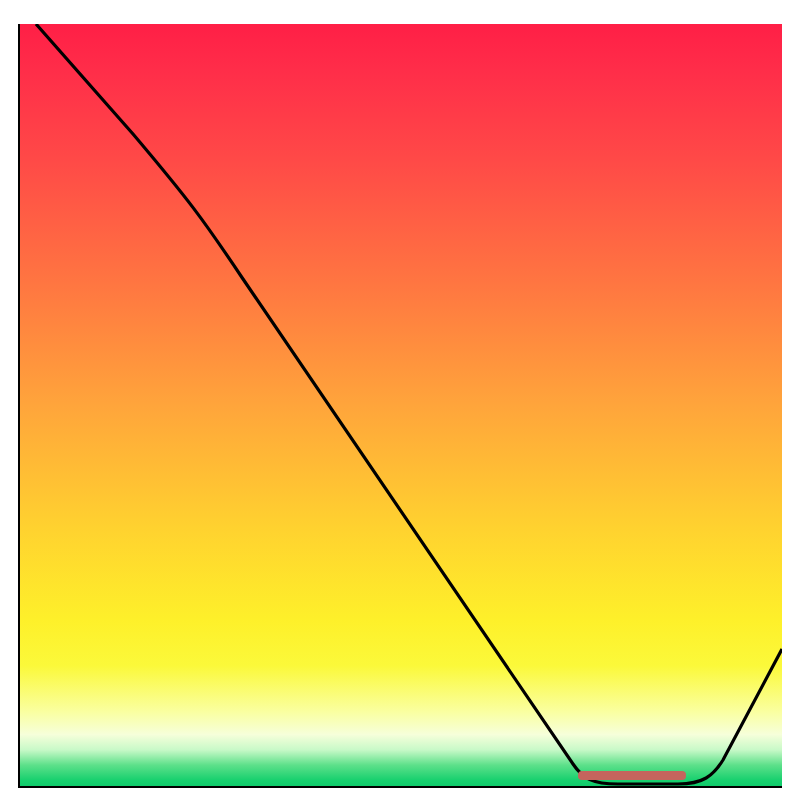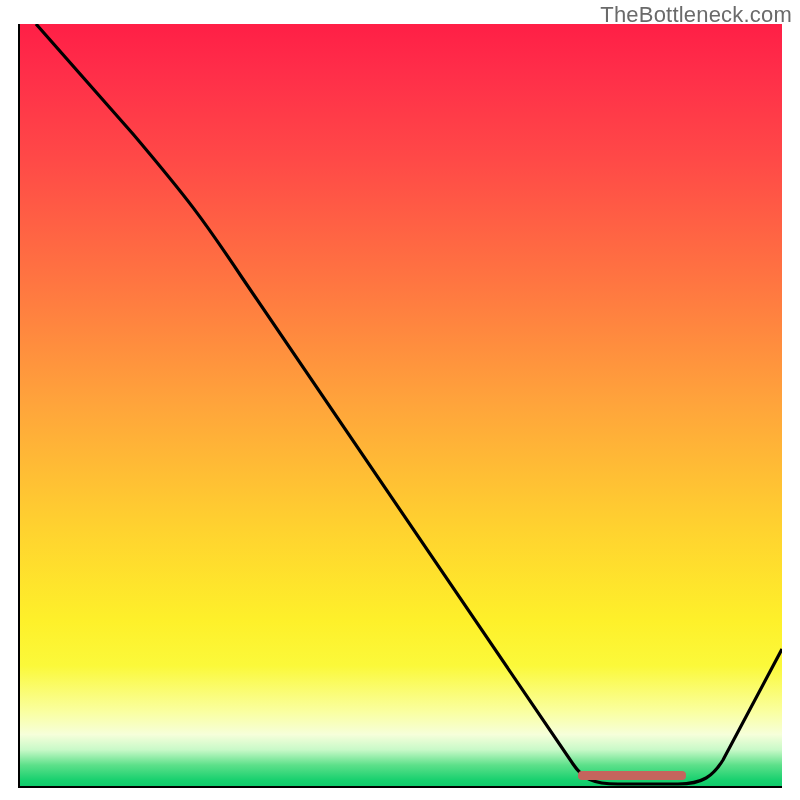--- a/index.html
+++ b/index.html
@@ -74,21 +74,20 @@
     position: absolute;
     height: 9px;
     background: #c4655d;
     border-radius: 4px;
   }
 </style>
 </head>
 <body>
 <div class="container">
 
-  <div class="watermark">TheBottleneck.com</div>
 
   <div class="plot-area">
     <div class="gradient"></div>
 
     <svg class="curve" viewBox="0 0 764 764" preserveAspectRatio="none">
       <path d="M 18 0
                L 115 110
                C 170 175, 185 195, 225 255
                L 555 740
                C 565 755, 575 760, 600 760

